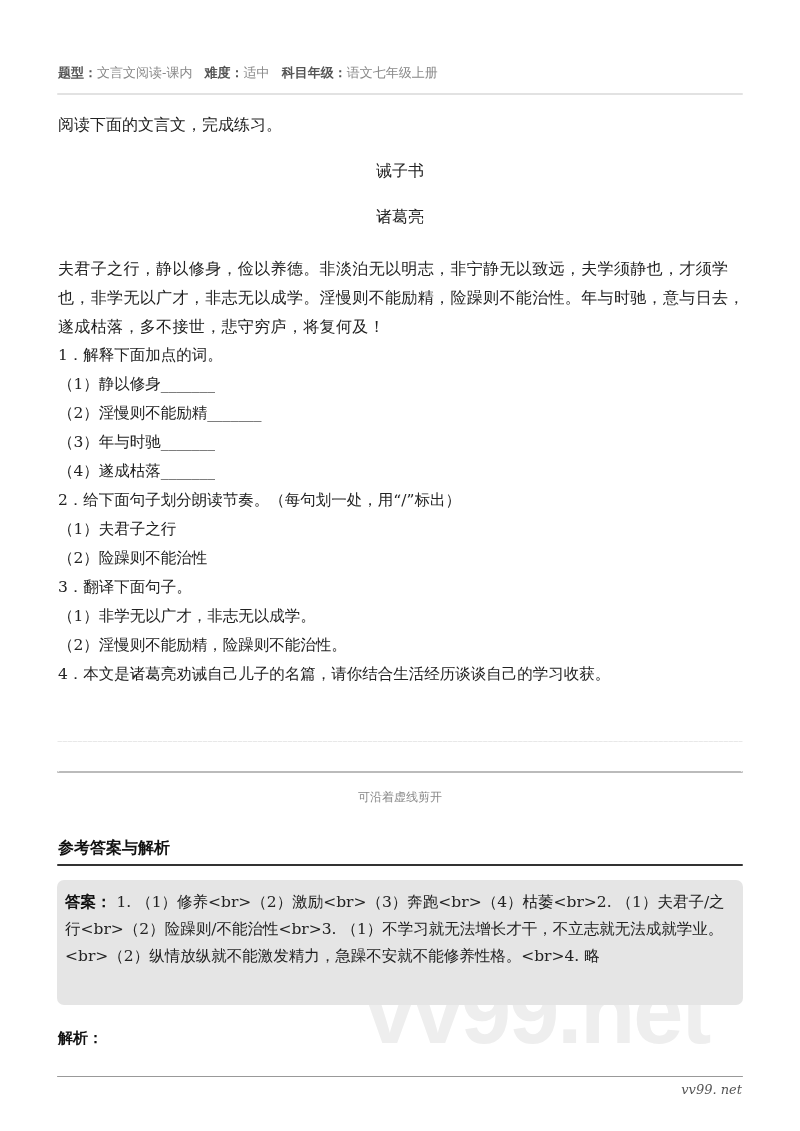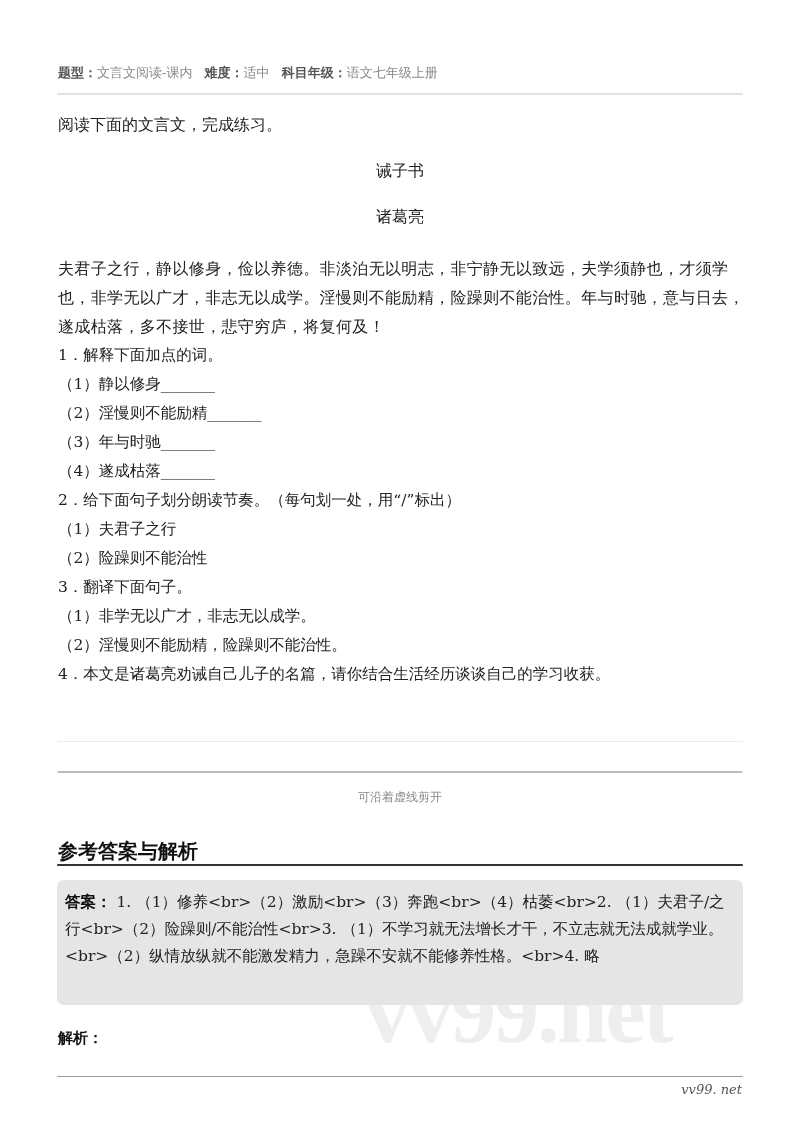--- a/index.html
+++ b/index.html
@@ -28,27 +28,27 @@
 
     .questions { position: absolute; left: 58px; top: 341px; width: 690px; font-size: 15.5px; }
     .q-line { height: 29px; line-height: 29px; white-space: nowrap; }
     .q-sub { padding-left: 0; }
 
     .cut-line { position: absolute; left: 57px; width: 686px; height: 0; }
     .cut-line.c1 { top: 741px; border-top: 1px dashed #e8e8e8; }
     .cut-line.c2 { top: 771px; border-top: 2px dashed #bbbbbb; }
     .cut-label { position: absolute; left: 0; width: 800px; top: 789px; text-align: center; font-size: 12px; color: #888888; font-family: "DejaVu Sans", "Liberation Sans", sans-serif; }
 
-    .section-title { position: absolute; left: 58px; top: 838px; font-size: 20px; font-weight: bold; font-family: "DejaVu Sans", "Liberation Sans", sans-serif; color: #111111; }
+    .section-title { position: absolute; left: 58px; top: 838px; font-size: 16px; font-weight: bold; font-family: "DejaVu Sans", "Liberation Sans", sans-serif; color: #111111; }
     .section-rule { position: absolute; left: 57px; top: 864px; width: 686px; border-top: 2px solid #333333; }
 
     .answer-box { position: absolute; left: 57px; top: 880px; width: 686px; height: 125px; background: #e5e5e5; padding: 9px 10px 0 8px; font-size: 15.5px; line-height: 27px; }
     .answer-box .label { font-family: "DejaVu Sans", "Liberation Sans", sans-serif; font-weight: bold; color: #111111; }
 
-    .watermark { position: absolute; left: 365px; top: 962px; font-family: Liberation Serif, serif; font-weight: bold; font-size: 90px; color: #eeeeee; letter-spacing: -2px; line-height: 100px; z-index: 0; }
+    .watermark { position: absolute; left: 365px; top: 962px; font-family: Liberation Sans, sans-serif; font-weight: bold; font-size: 90px; color: #eeeeee; letter-spacing: -2px; line-height: 100px; z-index: 0; }
 
     .analysis-label { position: absolute; left: 58px; top: 1029px; font-size: 15px; font-weight: bold; font-family: "DejaVu Sans", "Liberation Sans", sans-serif; color: #111111; z-index: 1; }
     .footer-rule { position: absolute; left: 57px; top: 1076px; width: 686px; border-top: 1px solid #999999; }
     .footer-site { position: absolute; right: 58px; top: 1082px; font-size: 13px; font-style: italic; color: #555555; }
   </style>
 </head>
 <body>
 
 <div class="page">
 

